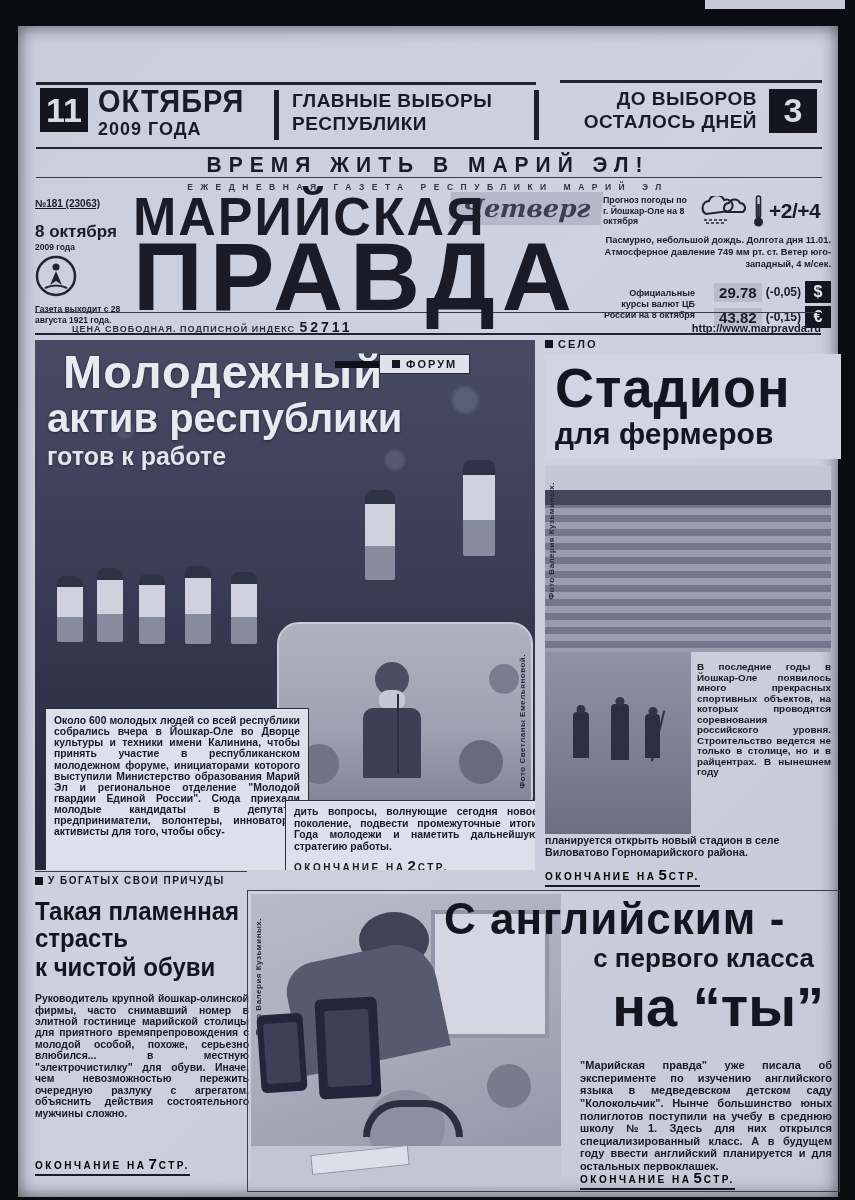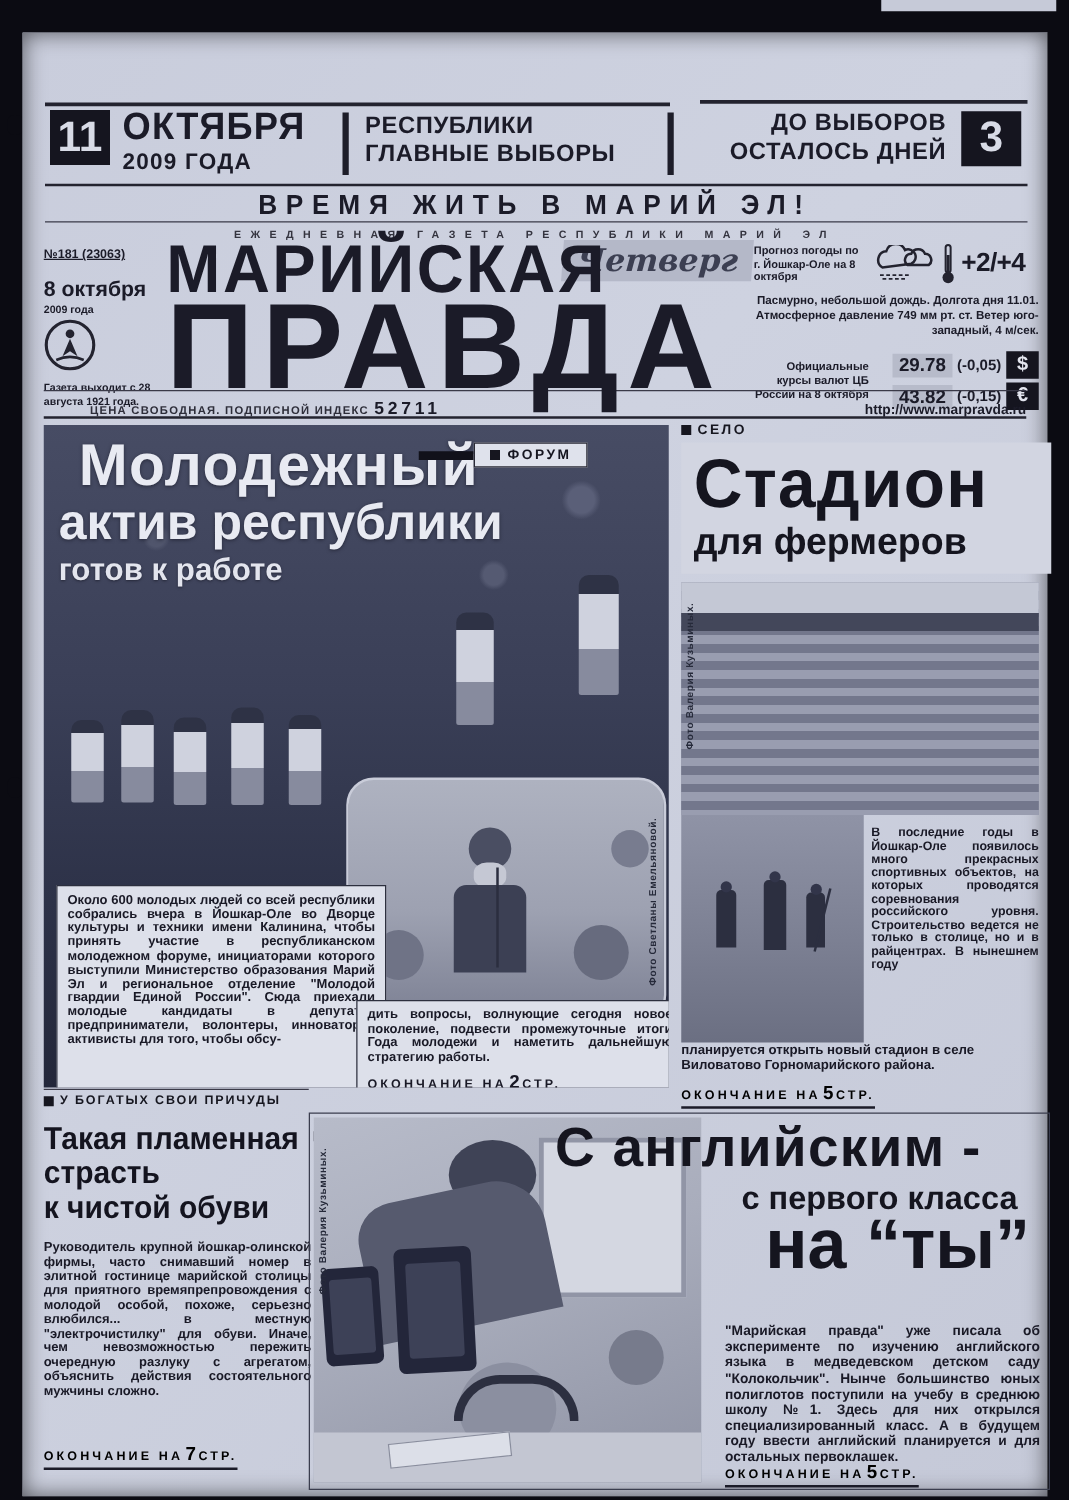--- a/index.html
+++ b/index.html
@@ -128,21 +128,21 @@
           margin-top:16px;height:152px;overflow:hidden;}
   
   .e-tag{left:233px;top:849px;margin-top:28px;}
   .e-sec{left:229px;top:864px;width:591px;height:300px;border:1px solid #3a3d4e;}
   .e-photo{position:absolute;left:3px;top:3px;width:310px;height:292px;overflow:hidden;
     background:linear-gradient(160deg,#b7bbc9 0%,#a9adbc 45%,#8f93a4 100%);}
   .e-h1{position:absolute;left:196px;top:6px;width:380px;font-size:44px;font-weight:bold;
         color:#15151f;line-height:1;letter-spacing:1px;z-index:3;}
   .e-h2{position:absolute;left:206px;top:52px;width:360px;text-align:right;font-size:26px;
         font-weight:bold;color:#15151f;z-index:3;}
-  .e-h3{position:absolute;left:206px;top:76px;width:370px;text-align:right;font-size:56px;
+  .e-h3{position:absolute;left:206px;top:88px;width:370px;text-align:right;font-size:56px;
         font-weight:bold;color:#15151f;line-height:1;z-index:3;}
   .e-body{position:absolute;left:332px;top:168px;width:252px;font-size:11px;font-weight:bold;
           line-height:1.15;text-align:justify;color:#191926;}
   .e-cont{position:absolute;left:332px;top:278px;}
   
   .monitor{position:absolute;background:#23263a;border-radius:6px;}
   .monitor::after{content:"";position:absolute;inset:12% 14%;background:#3d4157;border-radius:3px;}
   .blob{position:absolute;border-radius:50%;}
   .emblem{width:42px;height:42px;}
   .hole{position:absolute;left:6px;width:14px;height:16px;background:#0b0b12;border-radius:40% 60% 60% 40%;}
@@ -164,22 +164,22 @@
       <div class="numbox">
           <span>11</span>
         </div>
       <div>
         <div class="b-month ink">ОКТЯБРЯ</div>
         <div class="b-year ink">2009 ГОДА</div>
       </div>
     </div>
     <div class="vbar" style="left:256px;top:64px;"></div>
     <div class="abs b-center ink">
+      <div>ГЛАВНЫЕ ВЫБОРЫ</div>
       <div>РЕСПУБЛИКИ</div>
-      <div>ГЛАВНЫЕ ВЫБОРЫ</div>
     </div>
     <div class="vbar" style="left:516px;top:64px;"></div>
     <div class="abs b-right">
       <div class="txt ink">
         <div>ДО ВЫБОРОВ</div>
         <div>ОСТАЛОСЬ ДНЕЙ</div>
       </div>
       <div class="numbox">
           <span>3</span>
         </div>

